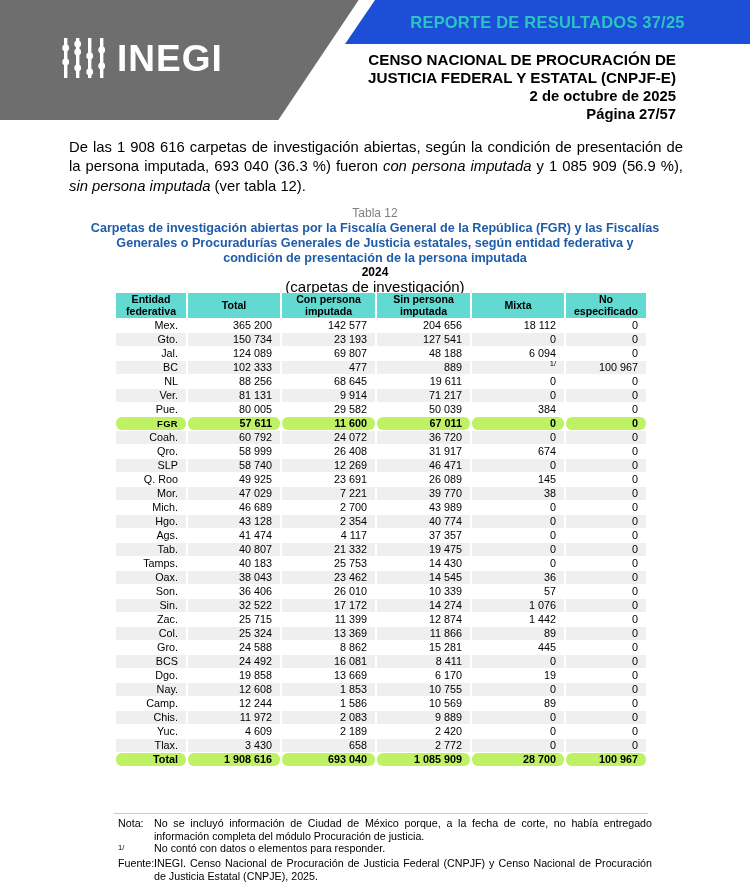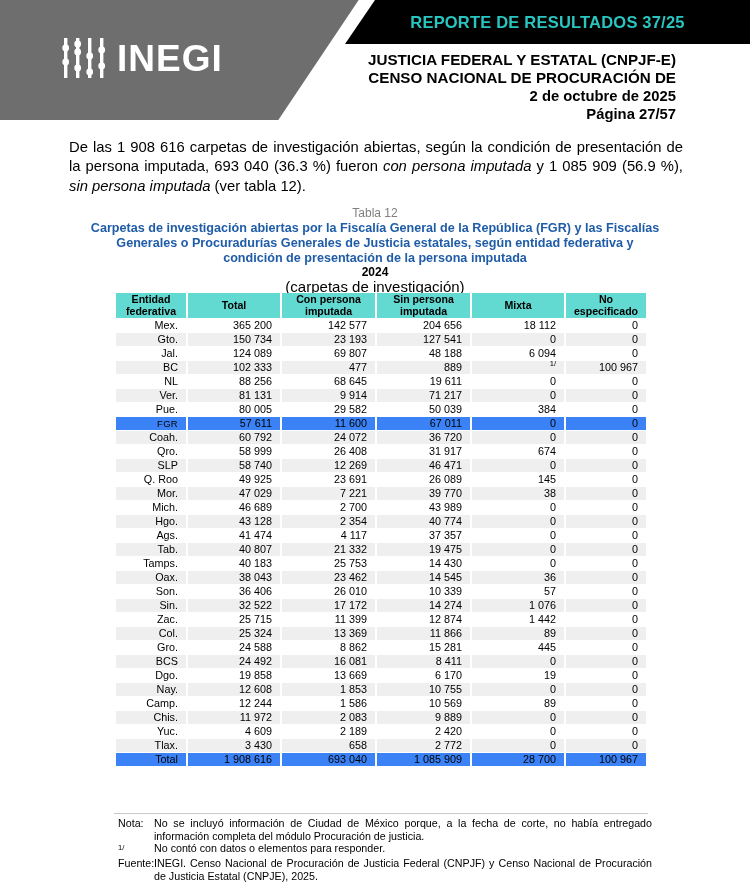--- a/index.html
+++ b/index.html
@@ -5,21 +5,21 @@
   * { margin:0; padding:0; box-sizing:border-box; }
   html,body { background:#ffffff; }
   body { font-family:"Liberation Sans", sans-serif; color:#000; }
   .page { position:relative; width:750px; height:889px; background:#fff; overflow:hidden; margin:0 auto; }
 
   
   .gray-shape { position:absolute; left:0; top:0; width:392px; height:120px; background:#6e6e6e;
     clip-path:polygon(0 0, 91.5% 0, 71% 100%, 0 100%); }
   .logo { position:absolute; left:62px; top:38px; display:flex; align-items:center; gap:7px; color:#fff; }
   .logo-text { font-size:37px; font-weight:bold; letter-spacing:1px; line-height:1; }
-  .banner { position:absolute; top:0; left:345px; width:405px; height:44px; background:#000000;
+  .banner { position:absolute; top:0; left:345px; width:405px; height:44px; background:#1d4ed8;
     clip-path:polygon(30px 0, 100% 0, 100% 100%, 0 100%);
     display:flex; align-items:center; justify-content:center; }
   .banner-text { color:#29c5c0; font-weight:bold; font-size:16.5px; letter-spacing:.2px; }
   .title-block { position:absolute; top:51px; right:74px; text-align:right; line-height:18px; }
   .title-block .bold-line { font-weight:bold; font-size:15.2px; }
   .title-block .plain-line { font-size:14.8px;font-weight:bold; }
 
   
   .intro { position:absolute; top:138px; left:69px; width:614px; font-size:14.8px;
     line-height:19.3px; text-align:justify; }
@@ -36,21 +36,21 @@
   table.datos { position:absolute; top:292px; left:114px; width:534px;
     border-collapse:separate; border-spacing:2px 1px; table-layout:fixed; }
   table.datos th { background:#62d9d1; font-weight:bold; font-size:10.6px; line-height:11.5px;
     text-align:center; vertical-align:middle; height:24px; padding:1px 2px; }
   table.datos td { font-size:10.8px; height:13px; line-height:13px; padding:0 8px 0 7px;
     white-space:nowrap; overflow:hidden; }
   td.ent { text-align:right;margin-left:24px; }
   td.num { text-align:right; }
   tr.even td { background:#efefef; }
   tr.odd td { background:#ffffff; }
-  tr.hl td { background:#3b82f6; font-weight:normal; }
+  tr.hl td { background:#bef264; font-weight:bold;border-radius:6px; }
   tr.hl td.ent.fgr { font-size:9.4px; letter-spacing:.4px; }
   .fnsup { vertical-align:super; font-size:7.6px; line-height:0; }
   .table-bottom-rule { position:absolute; left:114px; top:813px; width:534px; height:1px; background:#c9c9c9; }
 
   
   .notes { position:absolute; top:817px; left:118px; width:534px; font-size:10.7px; line-height:12.6px; }
   .note-row { display:flex; }
   .note-label { width:36px; flex:none; }
   .note-text { flex:1; text-align:justify; }
   .note-sup { vertical-align:super; font-size:7.6px; }
@@ -78,22 +78,22 @@
         <circle cx="39.7" cy="12" r="3.4"></circle>
         <circle cx="39.7" cy="28" r="3.4"></circle>
       </g>
     </svg>
     <span class="logo-text">INEGI</span>
   </div>
   <div class="banner">
     <span class="banner-text">REPORTE DE RESULTADOS 37/25</span>
   </div>
   <div class="title-block">
+    <div class="bold-line">CENSO NACIONAL DE PROCURACIÓN DE</div>
     <div class="bold-line">JUSTICIA FEDERAL Y ESTATAL (CNPJF-E)</div>
-    <div class="bold-line">CENSO NACIONAL DE PROCURACIÓN DE</div>
     <div class="plain-line">2 de octubre de 2025</div>
     <div class="plain-line">Página 27/57</div>
   </div>
 
   <p class="intro"><span>De las 1 908 616 carpetas de investigación abiertas, según la condición de presentación de la persona imputada, 693 040 (36.3 %) fueron </span><i>con persona imputada</i><span> y 1 085 909 (56.9 %), </span><i>sin persona imputada</i><span> (ver tabla 12).</span></p>
 
   <div class="tabla-label">Tabla 12</div>
   <div class="tabla-title">
     <div>Carpetas de investigación abiertas por la Fiscalía General de la República (FGR) y las Fiscalías</div>
     <div>Generales o Procuradurías Generales de Justicia estatales, según entidad federativa y</div>

